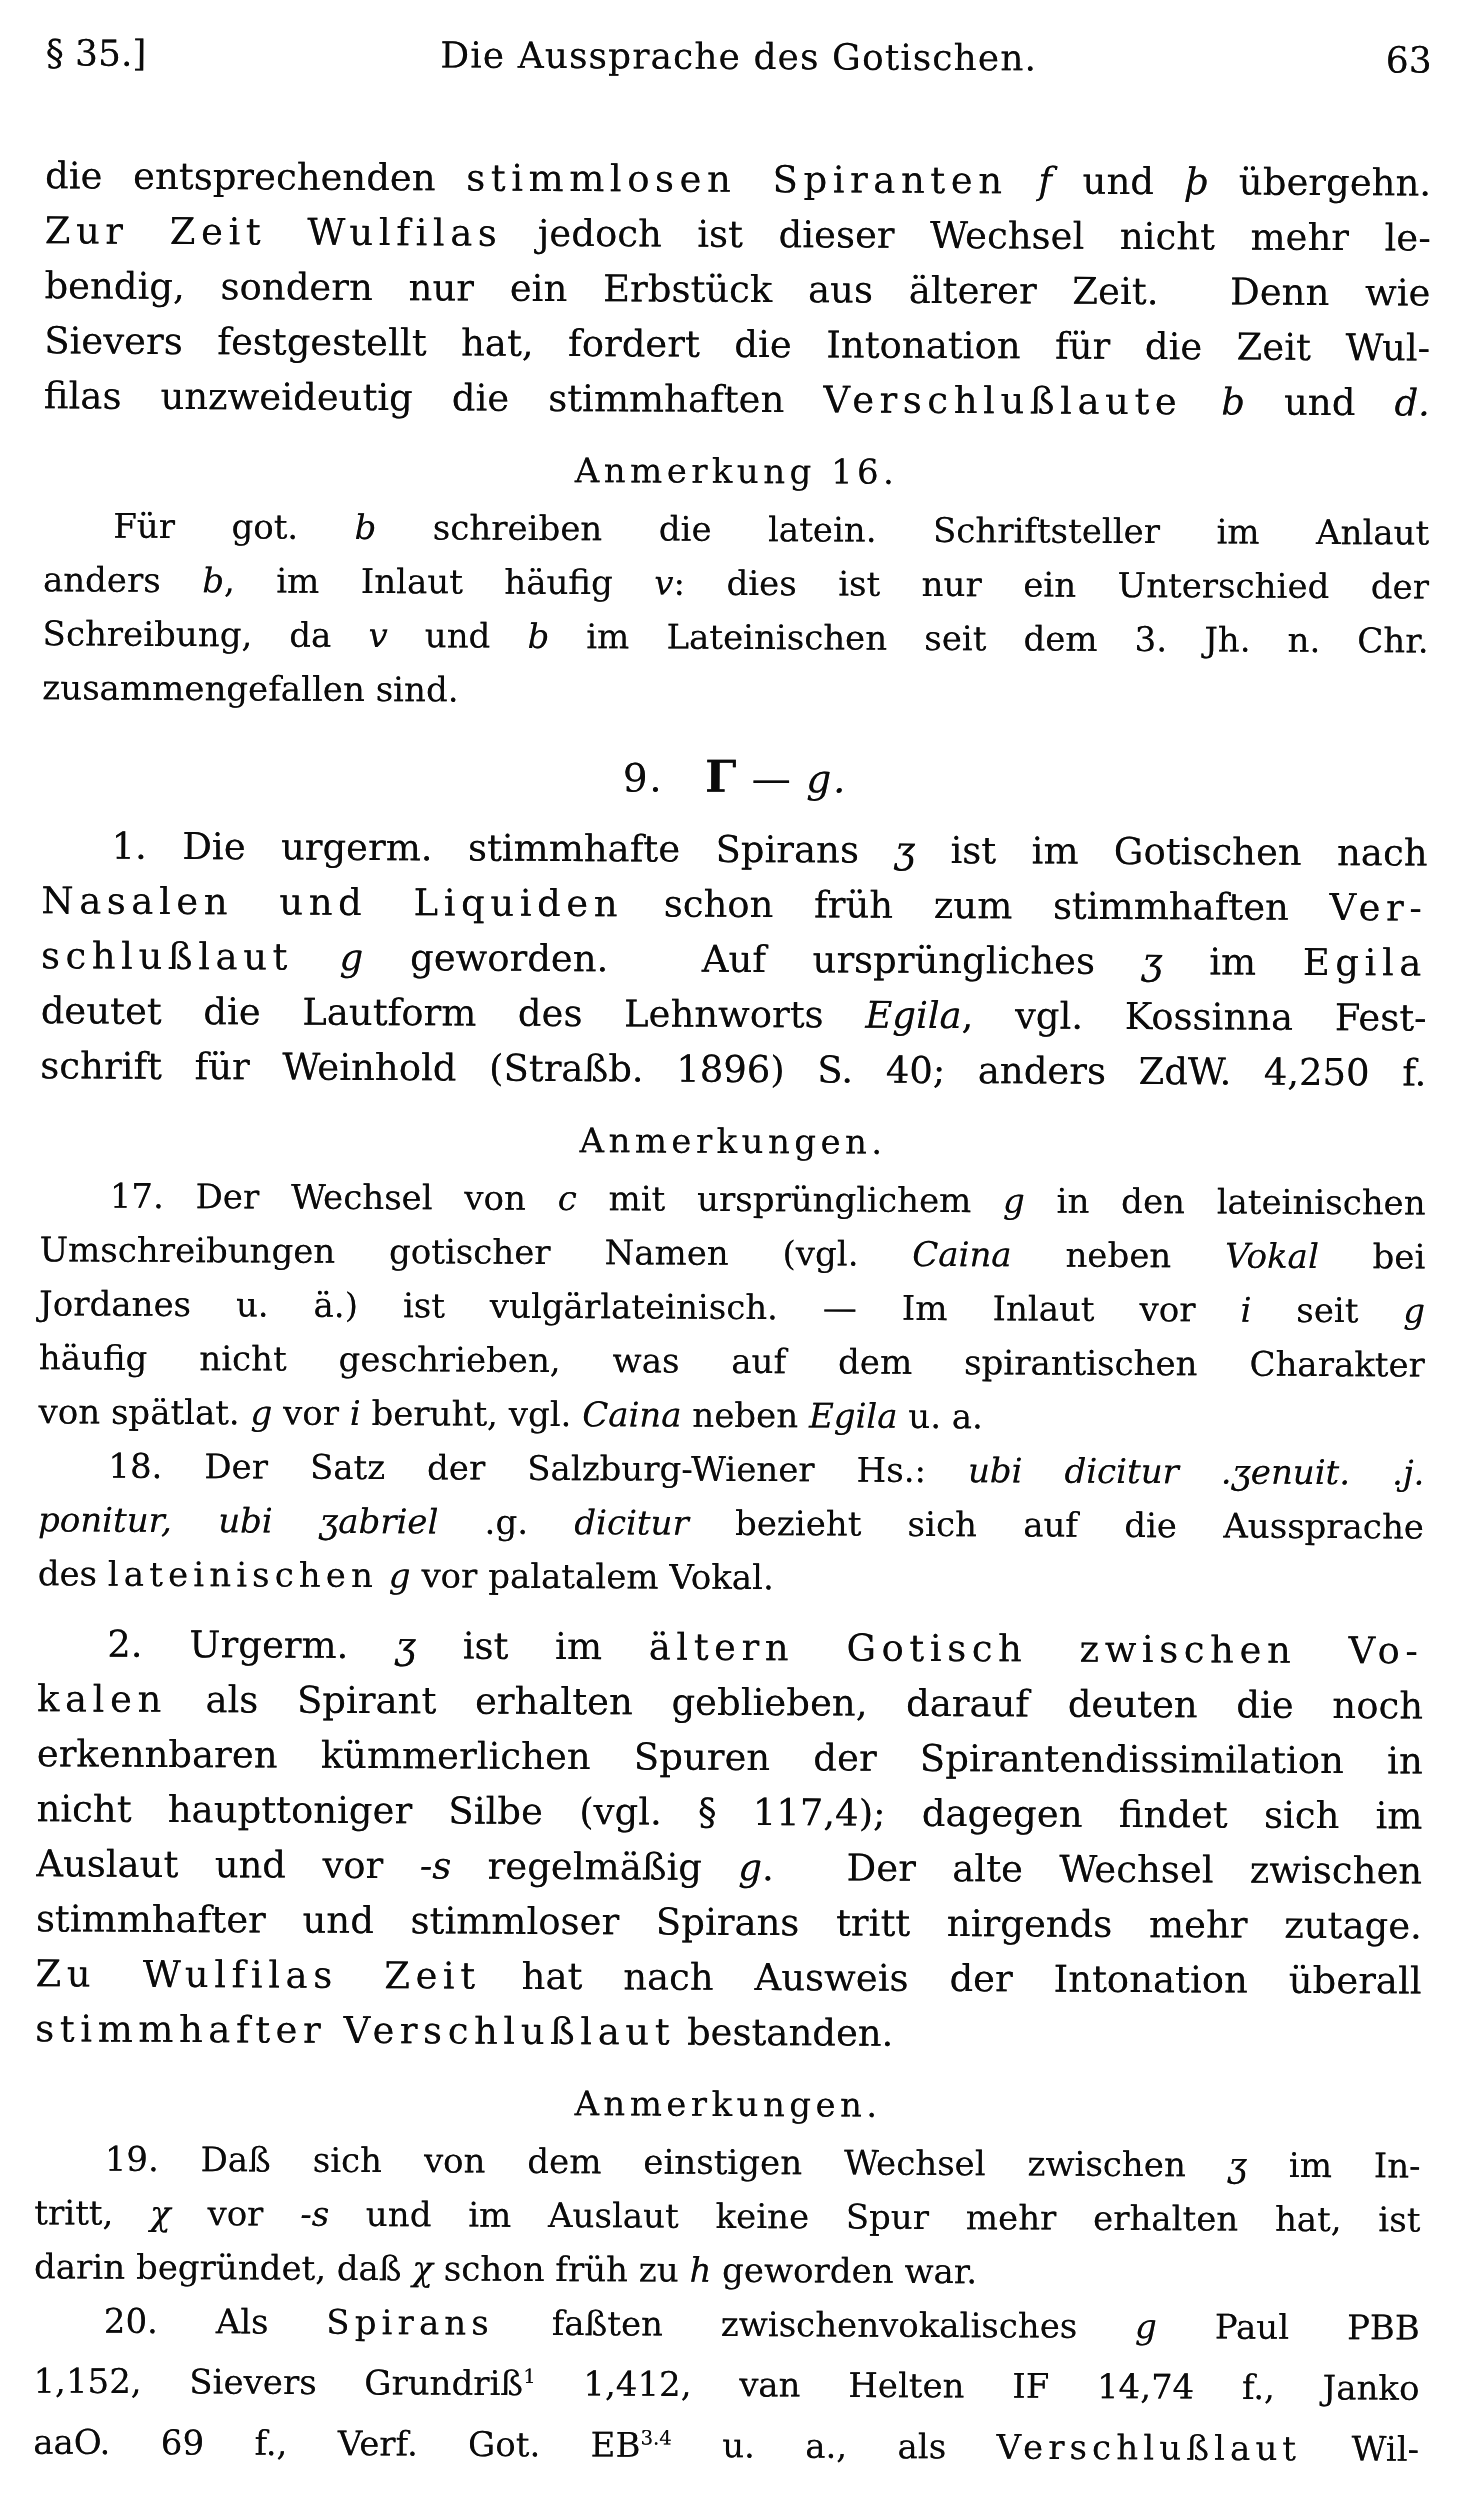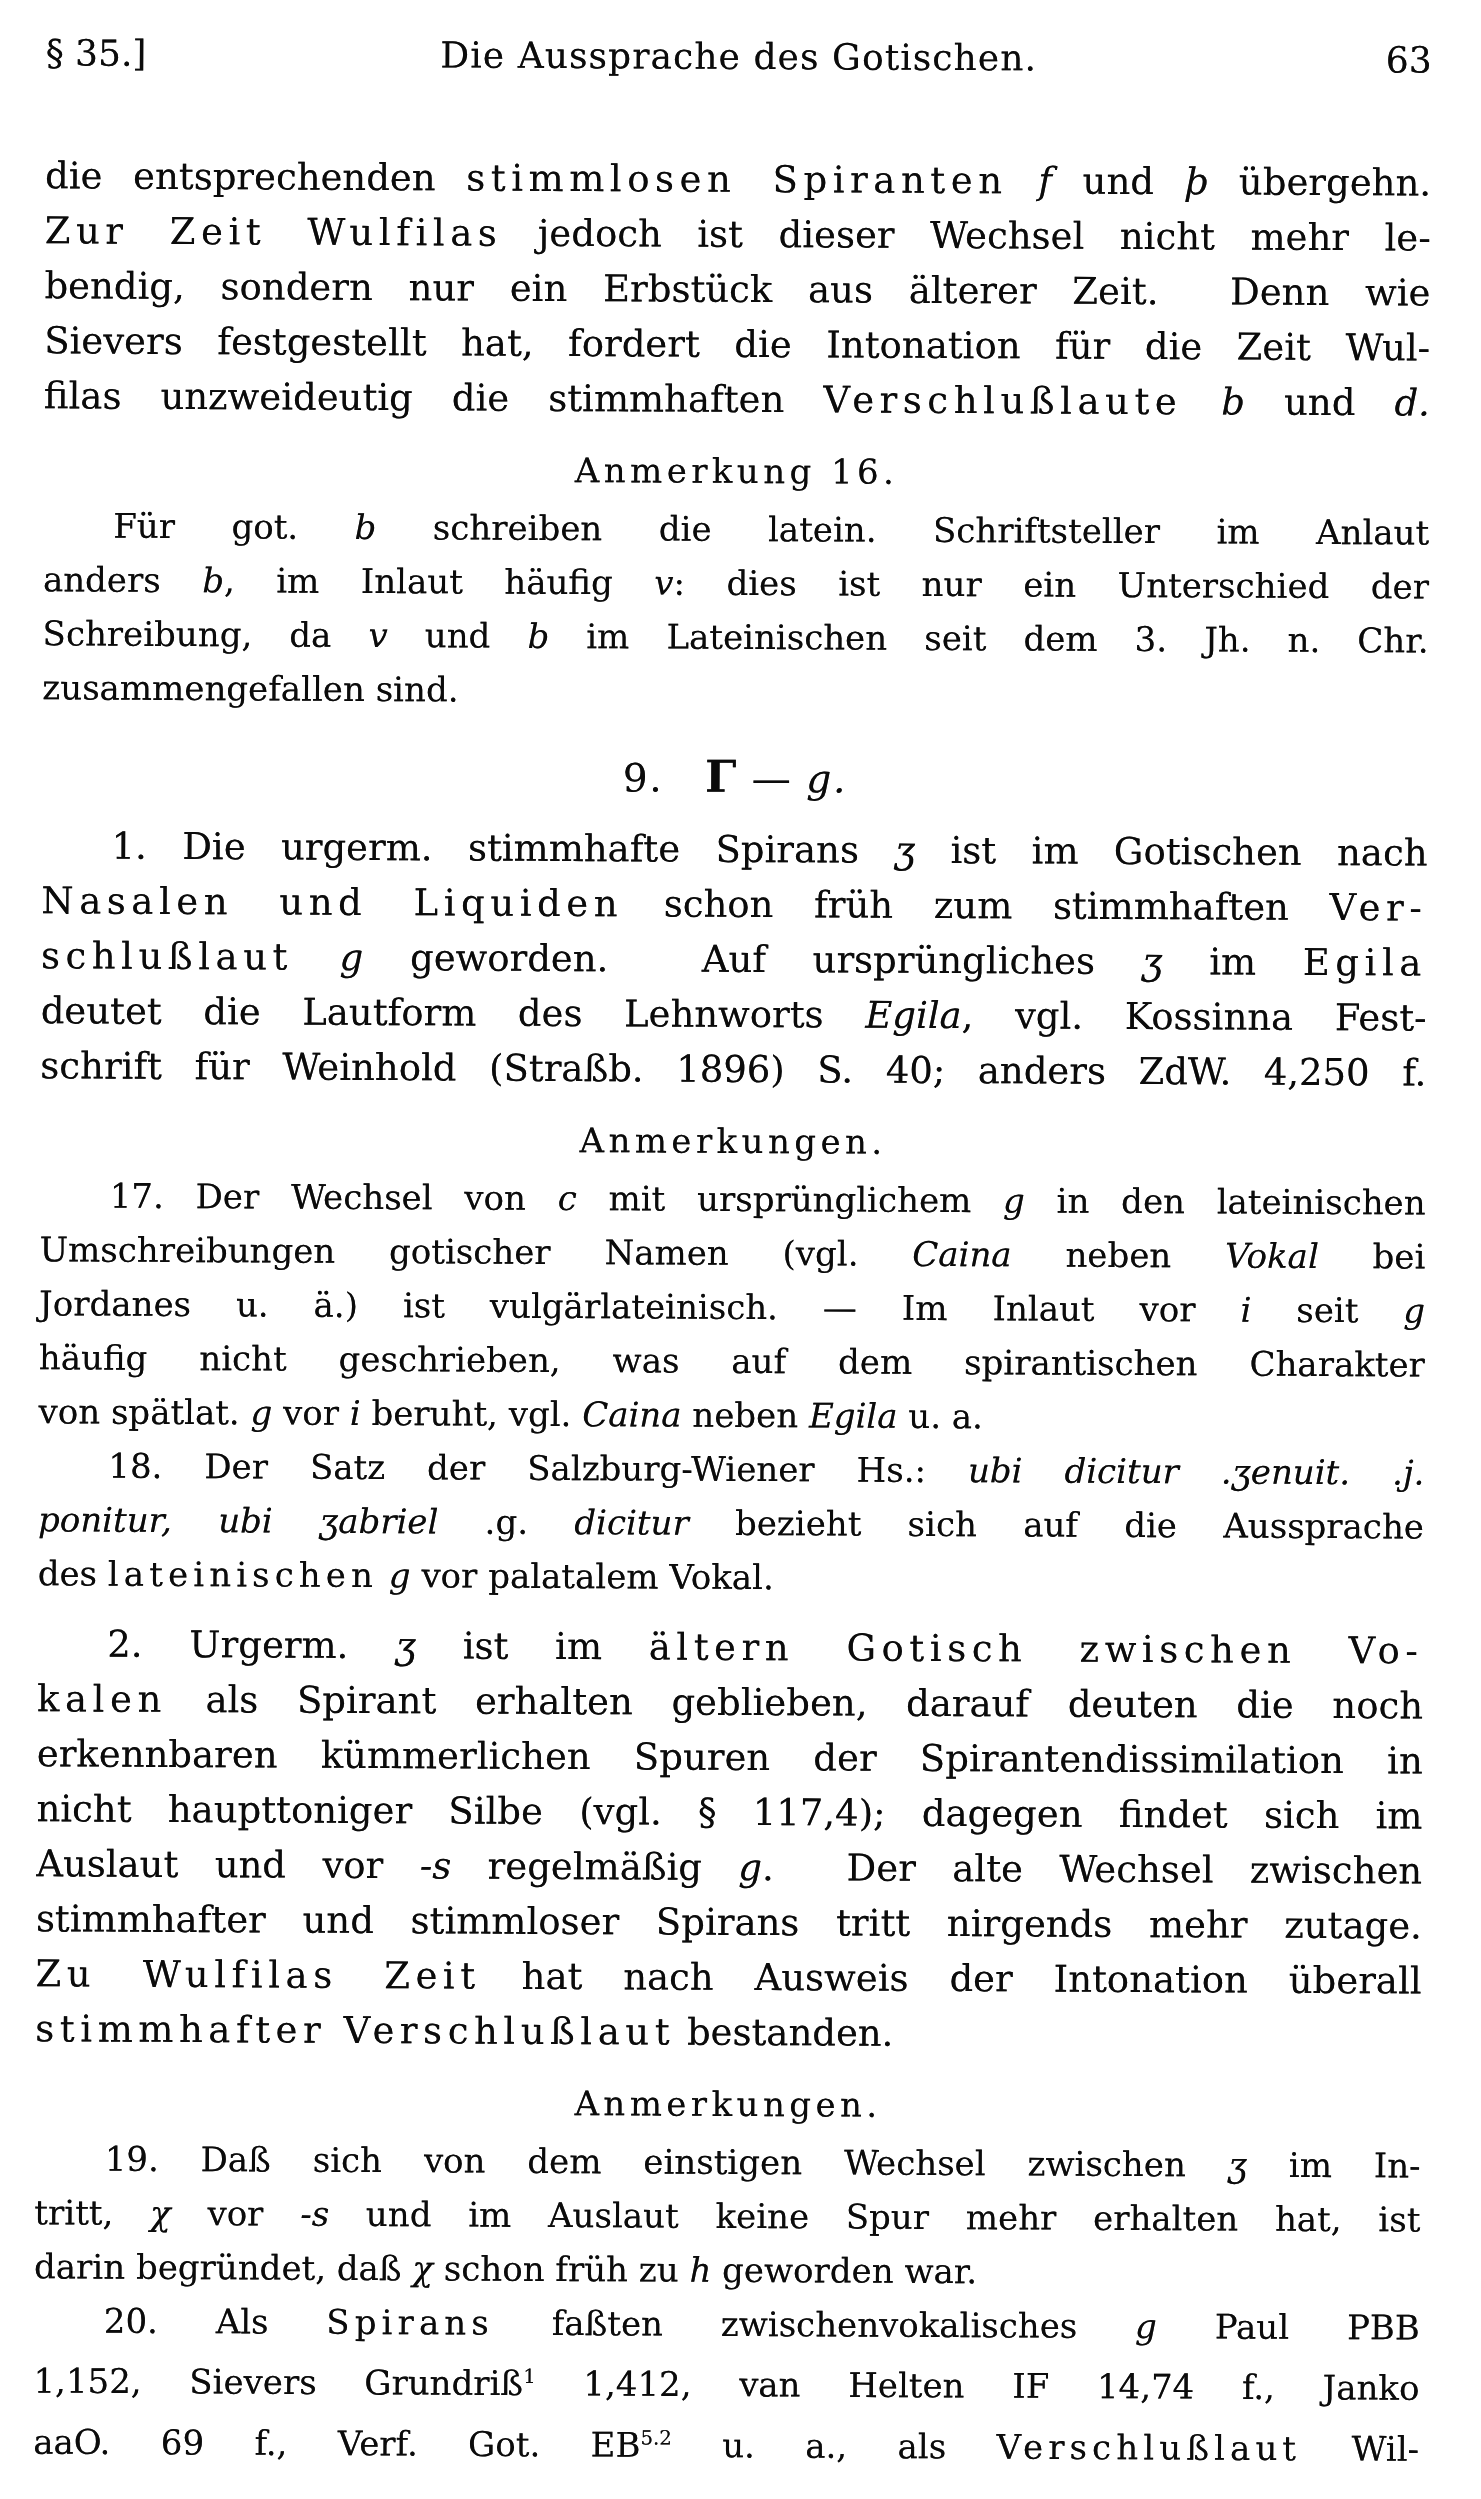--- a/index.html
+++ b/index.html
@@ -107,17 +107,17 @@
       </div>
       <div class="heading anm-head"><span>Anmerkungen.</span></div>
       <div class="para small">
         <div class="line indent"><span>19. Daß sich von dem einstigen Wechsel zwischen </span><span class="it">ʒ</span><span> im In-</span></div>
         <div class="line"><span>tritt, </span><span class="it">χ</span><span> vor </span><span class="it">-s</span><span> und im Auslaut keine Spur mehr erhalten hat, ist</span></div>
         <div class="line nojust"><span>darin begründet, daß </span><span class="it">χ</span><span> schon früh zu </span><span class="it">h</span><span> geworden war.</span></div>
       </div>
       <div class="para small">
         <div class="line indent"><span>20. Als </span><span class="gesp">Spirans</span><span> faßten zwischenvokalisches </span><span class="it">g</span><span> Paul PBB</span></div>
         <div class="line"><span>1,152, Sievers Grundriß</span><span class="sup">1</span><span> 1,412, van Helten IF 14,74 f., Janko</span></div>
-        <div class="line"><span>aaO. 69 f., Verf. Got. EB</span><span class="sup">5.2</span><span> u. a., als </span><span class="gesp">Verschlußlaut</span><span> Wil-</span></div>
+        <div class="line"><span>aaO. 69 f., Verf. Got. EB</span><span class="sup">3.4</span><span> u. a., als </span><span class="gesp">Verschlußlaut</span><span> Wil-</span></div>
       </div>
     </div>
 </div>
 
 
 </body></html>

